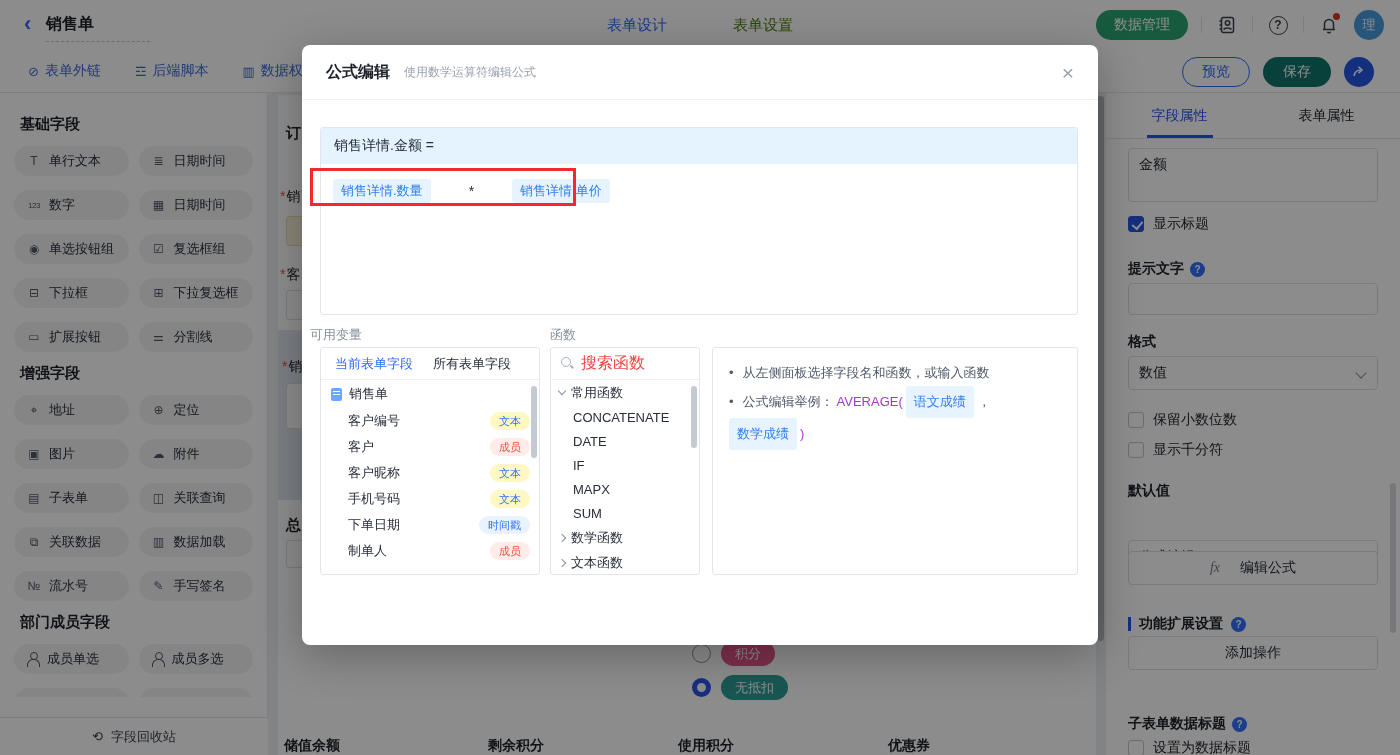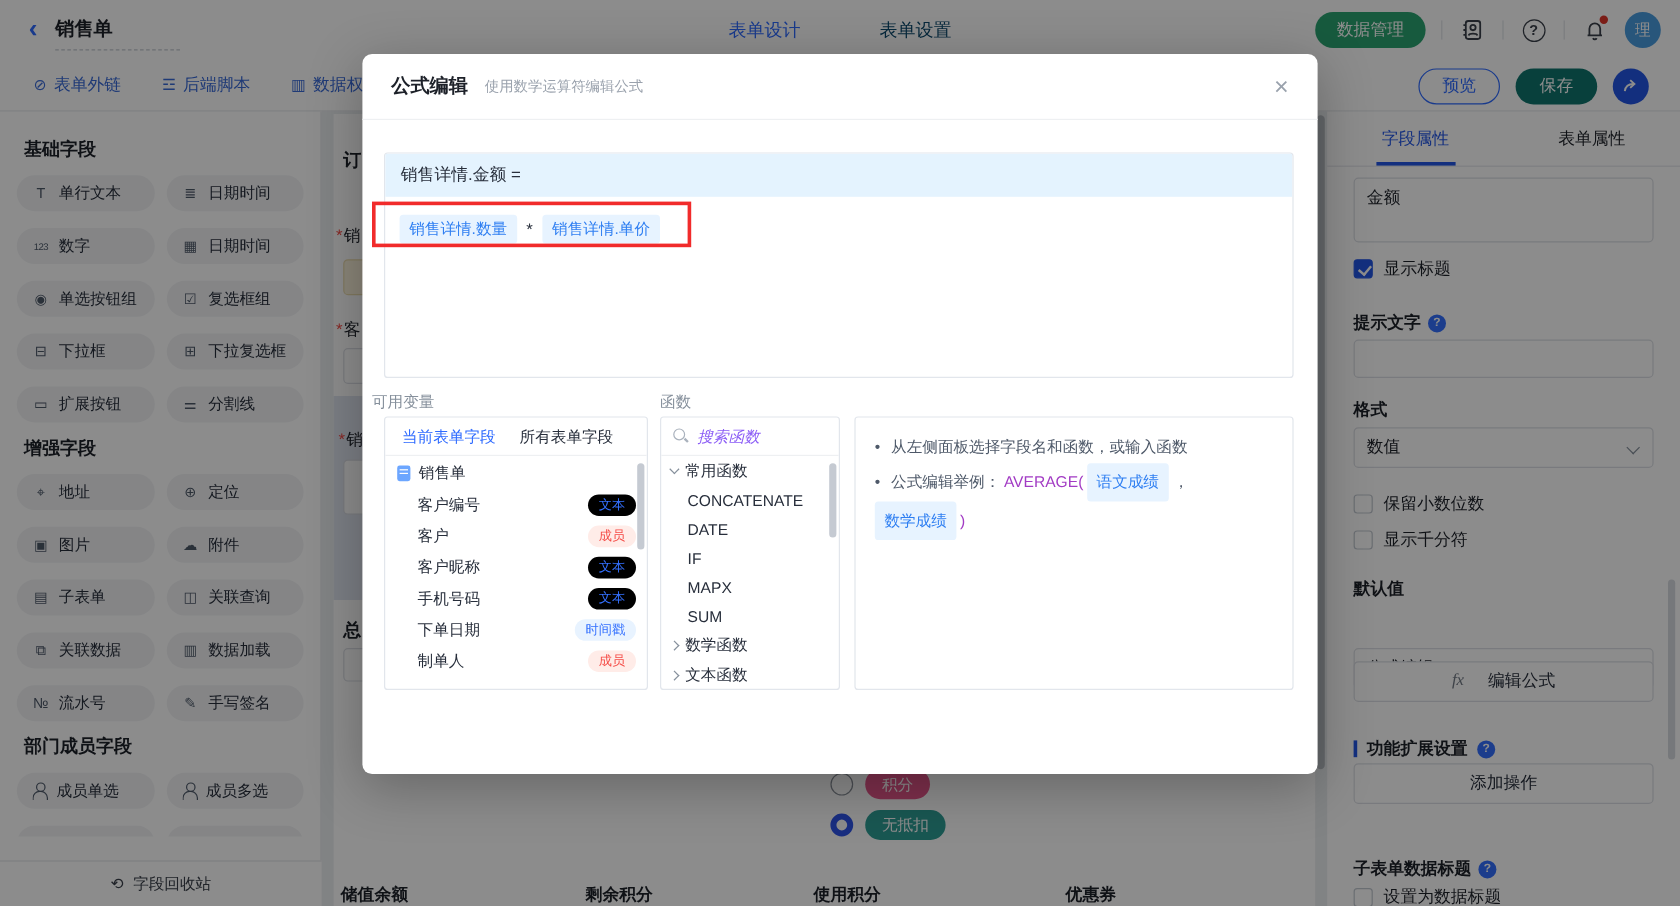--- a/index.html
+++ b/index.html
@@ -6,21 +6,21 @@
   html,body { width:1400px; height:755px; }
   body { position:relative; overflow:hidden; background:#eceef1;
          font-family:"Liberation Sans","DejaVu Sans",sans-serif; color:#1d2129; }
 
   
   .topbar { position:absolute; left:0; top:0; width:1400px; height:50px; background:#fff; z-index:1; }
   .back { position:absolute; left:24px; top:11px; font-size:22px; color:#2f6bff; font-weight:bold; cursor:pointer; }
   .doc-title { position:absolute; left:46px; top:14px; font-size:16px; font-weight:bold; color:#1d2129;
                padding:0 56px 6px 0; border-bottom:1px dashed #c2c8d0; }
   .top-tabs { position:absolute; left:50%; top:0; transform:translateX(-50%); height:50px; display:flex; gap:66px; align-items:center; }
-  .top-tab { font-size:15px; color:#0c4a6e; cursor:pointer; }
+  .top-tab { font-size:15px; color:#4d7c0f; cursor:pointer; }
   .top-tab.active { color:#2f6bff; }
   .top-right { position:absolute; right:16px; top:0; height:50px; display:flex; align-items:center; gap:13px; }
   .pill-green { height:30px; padding:0 18px; border-radius:16px; background:#2ba471; color:#fff; font-size:14px;
                 display:flex; align-items:center; cursor:pointer; }
   .tdiv { width:1px; height:16px; background:#e0e3e8; }
   .hicon { width:24px; height:24px; display:flex; align-items:center; justify-content:center; color:#3b414b; cursor:pointer; position:relative; }
   .help-circle { width:19px; height:19px; border:1.6px solid #3b414b; border-radius:50%; font-size:12px; font-weight:bold;
                  display:flex; align-items:center; justify-content:center; }
   .bell-dot { position:absolute; right:1px; top:0; width:7px; height:7px; background:#e0352b; border-radius:50%; }
   .avatar { width:30px; height:30px; border-radius:50%; background:#4a9de0; color:#fff; font-size:13px;
@@ -104,46 +104,46 @@
   
   .overlay { position:absolute; inset:0; background:rgba(0,0,0,0.45); z-index:5; }
   .modal { position:absolute; left:302px; top:45px; width:796px; height:600px; background:#fff; border-radius:8px;
            z-index:10; box-shadow:0 10px 44px rgba(0,0,0,.28); }
   .m-head { height:55px; display:flex; align-items:center; padding:0 24px; border-bottom:1px solid #eef0f2; }
   .m-title { font-size:16px; font-weight:bold; color:#1d2129; }
   .m-sub { font-size:12px; color:#9aa2ad; margin-left:14px; }
   .m-close { margin-left:auto; font-size:21px; color:#9aa2ad; cursor:pointer; line-height:1; }
   .m-formula { position:absolute; left:18px; top:82px; width:758px; height:188px; border:1px solid #e2e6ec; border-radius:3px; overflow:hidden; }
   .mf-head { height:36px; background:#e4f3fe; display:flex; align-items:center; padding:0 13px; font-size:14px; color:#272e3b;text-align:right; }
-  .mf-body { display:flex; align-items:center; padding:15px 12px; }
+  .mf-body { display:flex; align-items:center; padding:15px 12px;gap:30px; }
   .chip { background:#e7f3ff; color:#2f7ff2; font-size:13px; padding:3px 8px; border-radius:3px; cursor:pointer; white-space:nowrap; }
   .op { margin:0 8px; color:#272e3b; font-size:14px; }
   .annotation { position:absolute; left:8px; top:123px; width:266px; height:38px; border:3px solid #f12b2b; z-index:6; pointer-events:none; }
   .m-col-label { position:absolute; top:281px; font-size:13px; color:#86909c; }
   .m-panel { position:absolute; top:302px; height:228px; border:1px solid #e2e6ec; border-radius:3px; background:#fff; overflow:hidden; }
   .vars { left:18px; width:220px; }
   .vtabs { height:32px; display:flex; align-items:center; gap:20px; padding:0 14px; border-bottom:1px solid #eef0f2; font-size:13px; }
   .vtab { color:#272e3b; cursor:pointer; }
   .vtab.active { color:#2f6bff; }
   .vroot { height:28px; display:flex; align-items:center; gap:7px; padding-left:10px; font-size:13px; color:#272e3b; cursor:pointer; }
   .doc-ico { width:11px; height:13px; background:#6ca6ff; border-radius:2px; position:relative; flex:none; }
   .doc-ico::after { content:""; position:absolute; left:2px; top:3px; width:7px; height:1.6px; background:#fff; box-shadow:0 3px 0 #fff; }
   .vrow { height:26px; display:flex; align-items:center; padding:0 9px 0 27px; font-size:13px; color:#272e3b; cursor:pointer; }
   .vrow .bdg { margin-left:auto; }
   .bdg { font-size:11px; height:18px; line-height:18px; padding:0 9px; border-radius:9px; }
-  .b-text { background:#000000; color:#3370ff; }
+  .b-text { background:#fef9c3; color:#3370ff; }
   .b-member { background:#ffece8; color:#f54a45; }
   .b-time { background:#e8f3ff; color:#3370ff; }
   .mscroll { position:absolute; width:6px; border-radius:3px; background:#c5cad2; }
   .funcs { left:248px; width:150px; }
   .fsearch { height:32px; display:flex; align-items:center; gap:7px; padding:0 10px; border-bottom:1px solid #eef0f2; }
   .mag { position:relative; width:13px; height:13px; flex:none; }
   .mag::before { content:""; position:absolute; left:0; top:0; width:8px; height:8px; border:1.6px solid #aab2bd; border-radius:50%; }
   .mag::after { content:""; position:absolute; left:9px; top:9px; width:4px; height:1.6px; background:#aab2bd; transform:rotate(45deg); }
-  .fph { font-size:13px; color:#8b5cf6;font-style:italic; }
+  .fph { font-size:16px; color:#ef4444; }
   .frow { height:25px; display:flex; align-items:center; gap:6px; padding-left:8px; font-size:13px; color:#272e3b; cursor:pointer; }
   .tchev { width:6px; height:6px; border-right:1.4px solid #86909c; border-bottom:1.4px solid #86909c; flex:none; }
   .tchev.down { transform:rotate(45deg); margin-top:-3px; }
   .tchev.right { transform:rotate(-45deg); }
   .fitem { height:24px; display:flex; align-items:center; padding-left:22px; font-size:13px; color:#272e3b; cursor:pointer; }
   .tips { left:410px; width:366px; padding:12px 16px; }
   .tip-line { display:flex; align-items:center; flex-wrap:wrap; font-size:13px; color:#4e5969; line-height:26px; }
   .bullet { margin-right:9px; color:#4e5969; }
   .purple { color:#a23bc4; margin:0 3px; }
   .tip-comma { margin:0 4px; color:#4e5969; }

